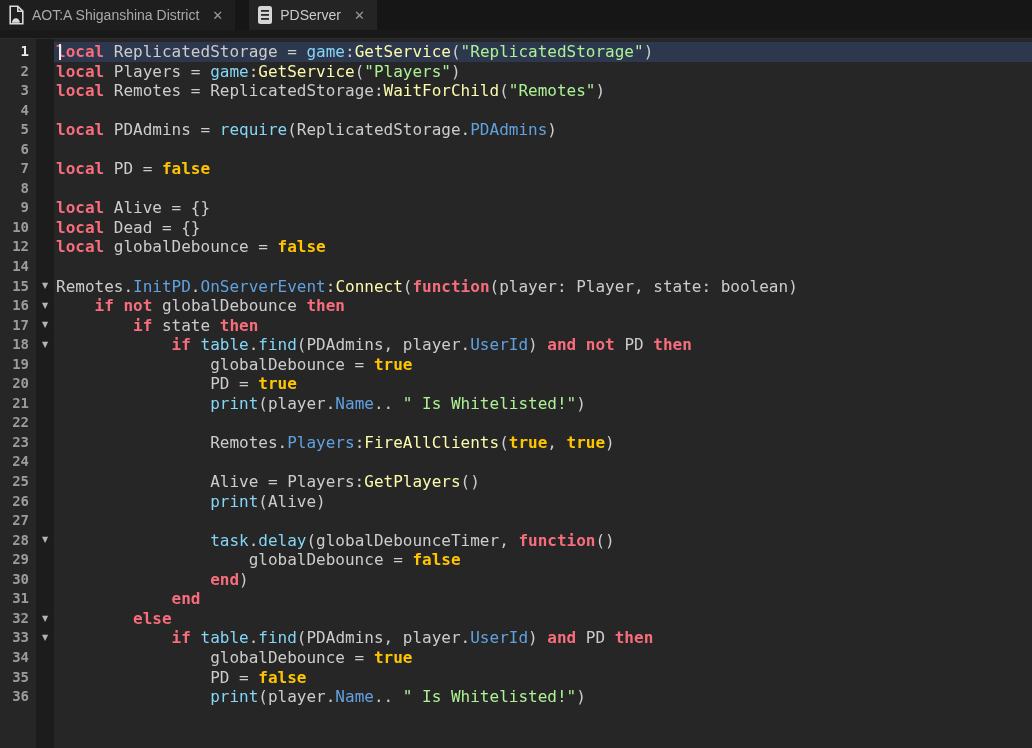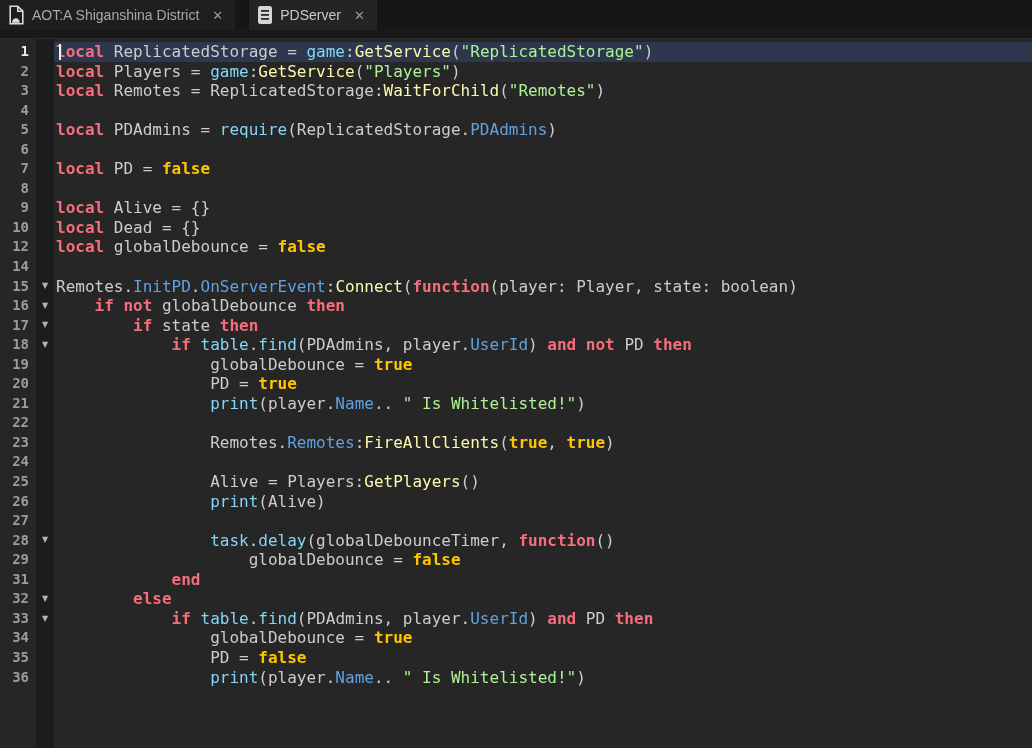--- a/index.html
+++ b/index.html
@@ -207,21 +207,21 @@
         <div class="code"><span class="t">                </span><span class="b">print</span><span class="t">(player.</span><span class="p">Name</span><span class="t">.. </span><span class="s">" Is Whitelisted!"</span><span class="t">)</span></div>
       </div>
       <div class="row">
         <div class="ln">22</div>
         <div class="fold"></div>
         <div class="code"></div>
       </div>
       <div class="row">
         <div class="ln">23</div>
         <div class="fold"></div>
-        <div class="code"><span class="t">                Remotes.</span><span class="p">Remotes</span><span class="t">:</span><span class="m">FireAllClients</span><span class="t">(</span><span class="bo">true</span><span class="t">, </span><span class="bo">true</span><span class="t">)</span></div>
+        <div class="code"><span class="t">                Remotes.</span><span class="p">Players</span><span class="t">:</span><span class="m">FireAllClients</span><span class="t">(</span><span class="bo">true</span><span class="t">, </span><span class="bo">true</span><span class="t">)</span></div>
       </div>
       <div class="row">
         <div class="ln">24</div>
         <div class="fold"></div>
         <div class="code"></div>
       </div>
       <div class="row">
         <div class="ln">25</div>
         <div class="fold"></div>
         <div class="code"><span class="t">                Alive = Players:</span><span class="m">GetPlayers</span><span class="t">()</span></div>
@@ -242,20 +242,25 @@
           <span class="arrow">▼</span>
         </div>
         <div class="code"><span class="t">                </span><span class="b">task</span><span class="t">.</span><span class="b">delay</span><span class="t">(globalDebounceTimer, </span><span class="k">function</span><span class="t">()</span></div>
       </div>
       <div class="row">
         <div class="ln">29</div>
         <div class="fold"></div>
         <div class="code"><span class="t">                    globalDebounce = </span><span class="bo">false</span></div>
       </div>
       <div class="row">
+        <div class="ln">30</div>
+        <div class="fold"></div>
+        <div class="code"><span class="t">                </span><span class="k">end</span><span class="t">)</span></div>
+      </div>
+      <div class="row">
         <div class="ln">31</div>
         <div class="fold"></div>
         <div class="code"><span class="t">            </span><span class="k">end</span></div>
       </div>
       <div class="row">
         <div class="ln">32</div>
         <div class="fold">
           <span class="arrow">▼</span>
         </div>
         <div class="code"><span class="t">        </span><span class="k">else</span></div>

